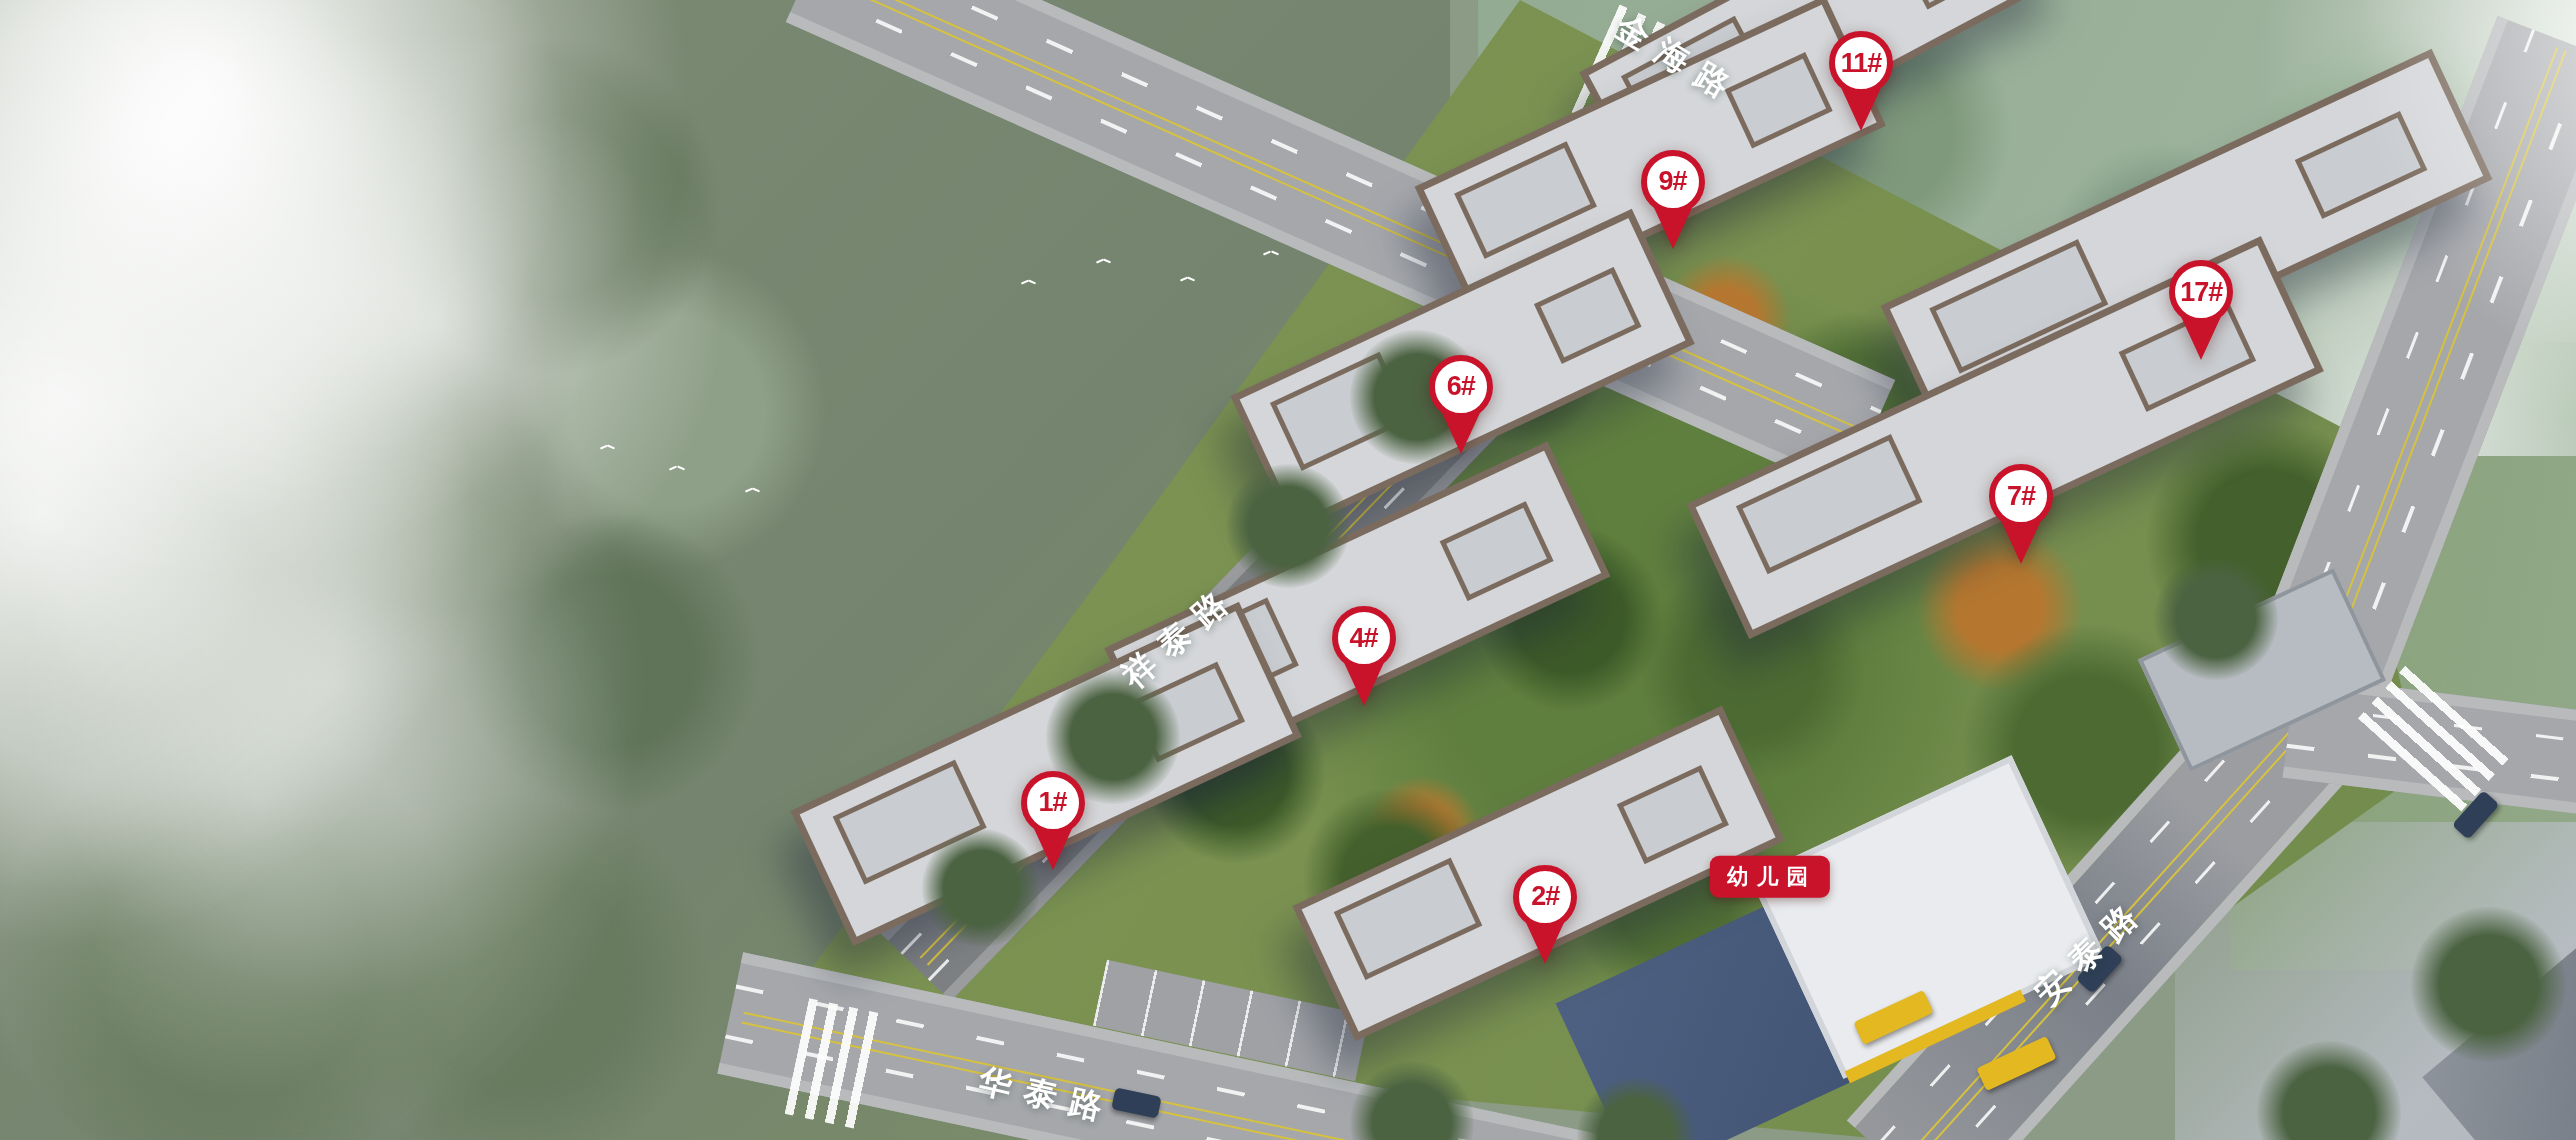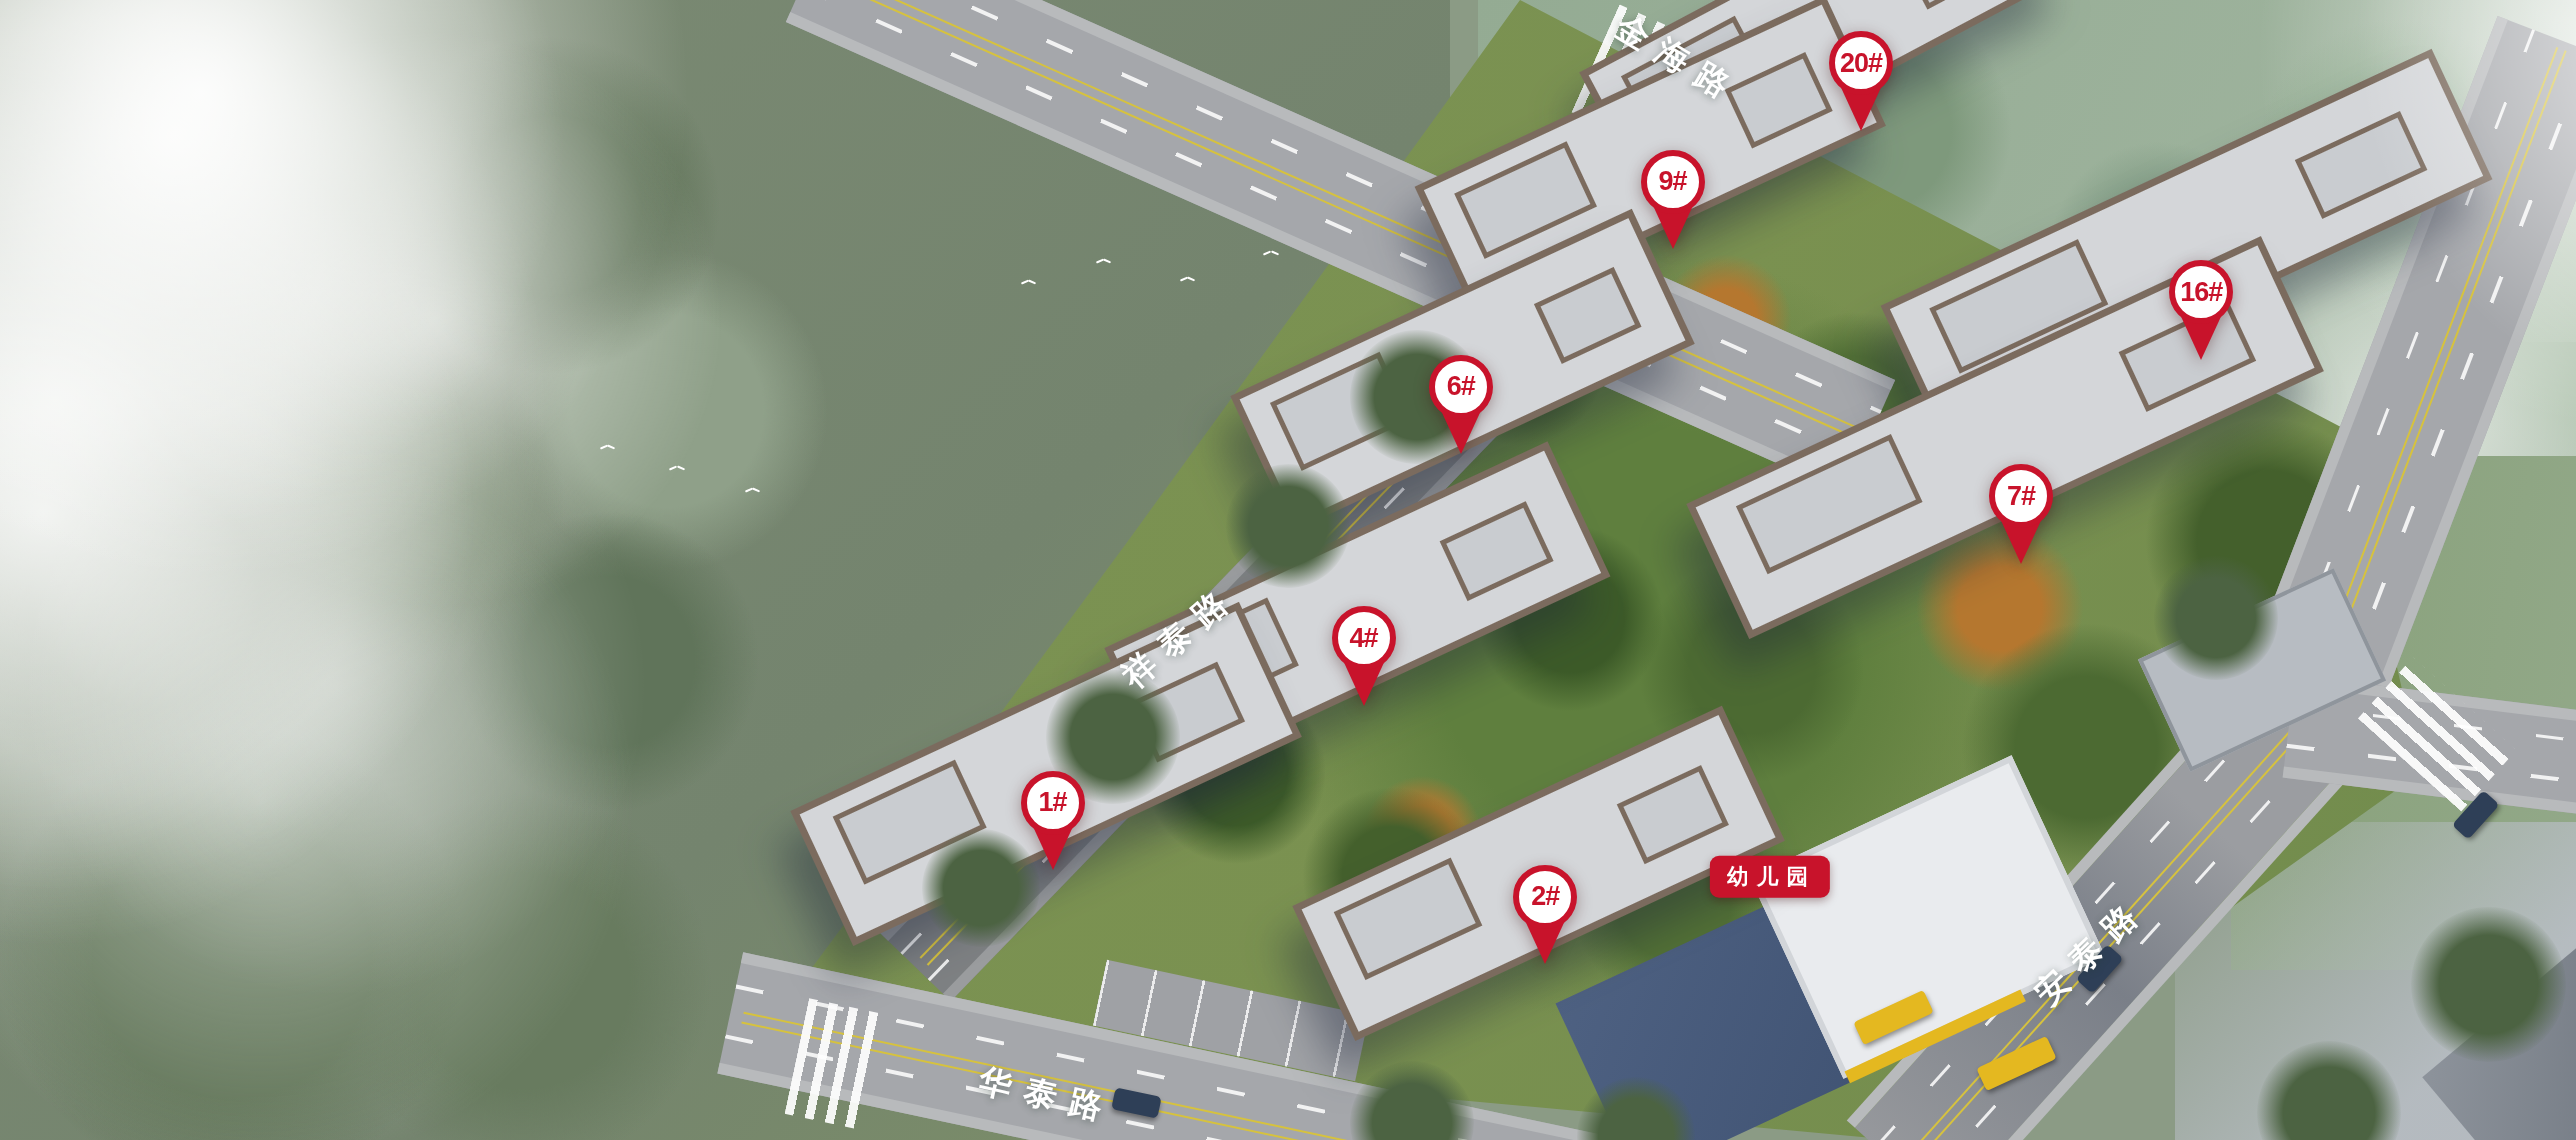--- a/index.html
+++ b/index.html
@@ -281,26 +281,26 @@
   </div>
   <div class="pin" style="left: 59.97%; top: 15.95%;">
     <div class="tail"></div>
     <div class="circle">
         <span>9#</span>
       </div>
   </div>
   <div class="pin" style="left: 66.73%; top: 5.56%;">
     <div class="tail"></div>
     <div class="circle">
-        <span>20#</span>
+        <span>11#</span>
       </div>
   </div>
   <div class="pin" style="left: 78.93%; top: 25.61%;">
     <div class="tail"></div>
     <div class="circle">
-        <span>16#</span>
+        <span>17#</span>
       </div>
   </div>
 
   <div class="poi-badge" style="left: 63.45%; top: 76.83%;">幼儿园</div>
 
 </div>
 
 
 </body></html>

